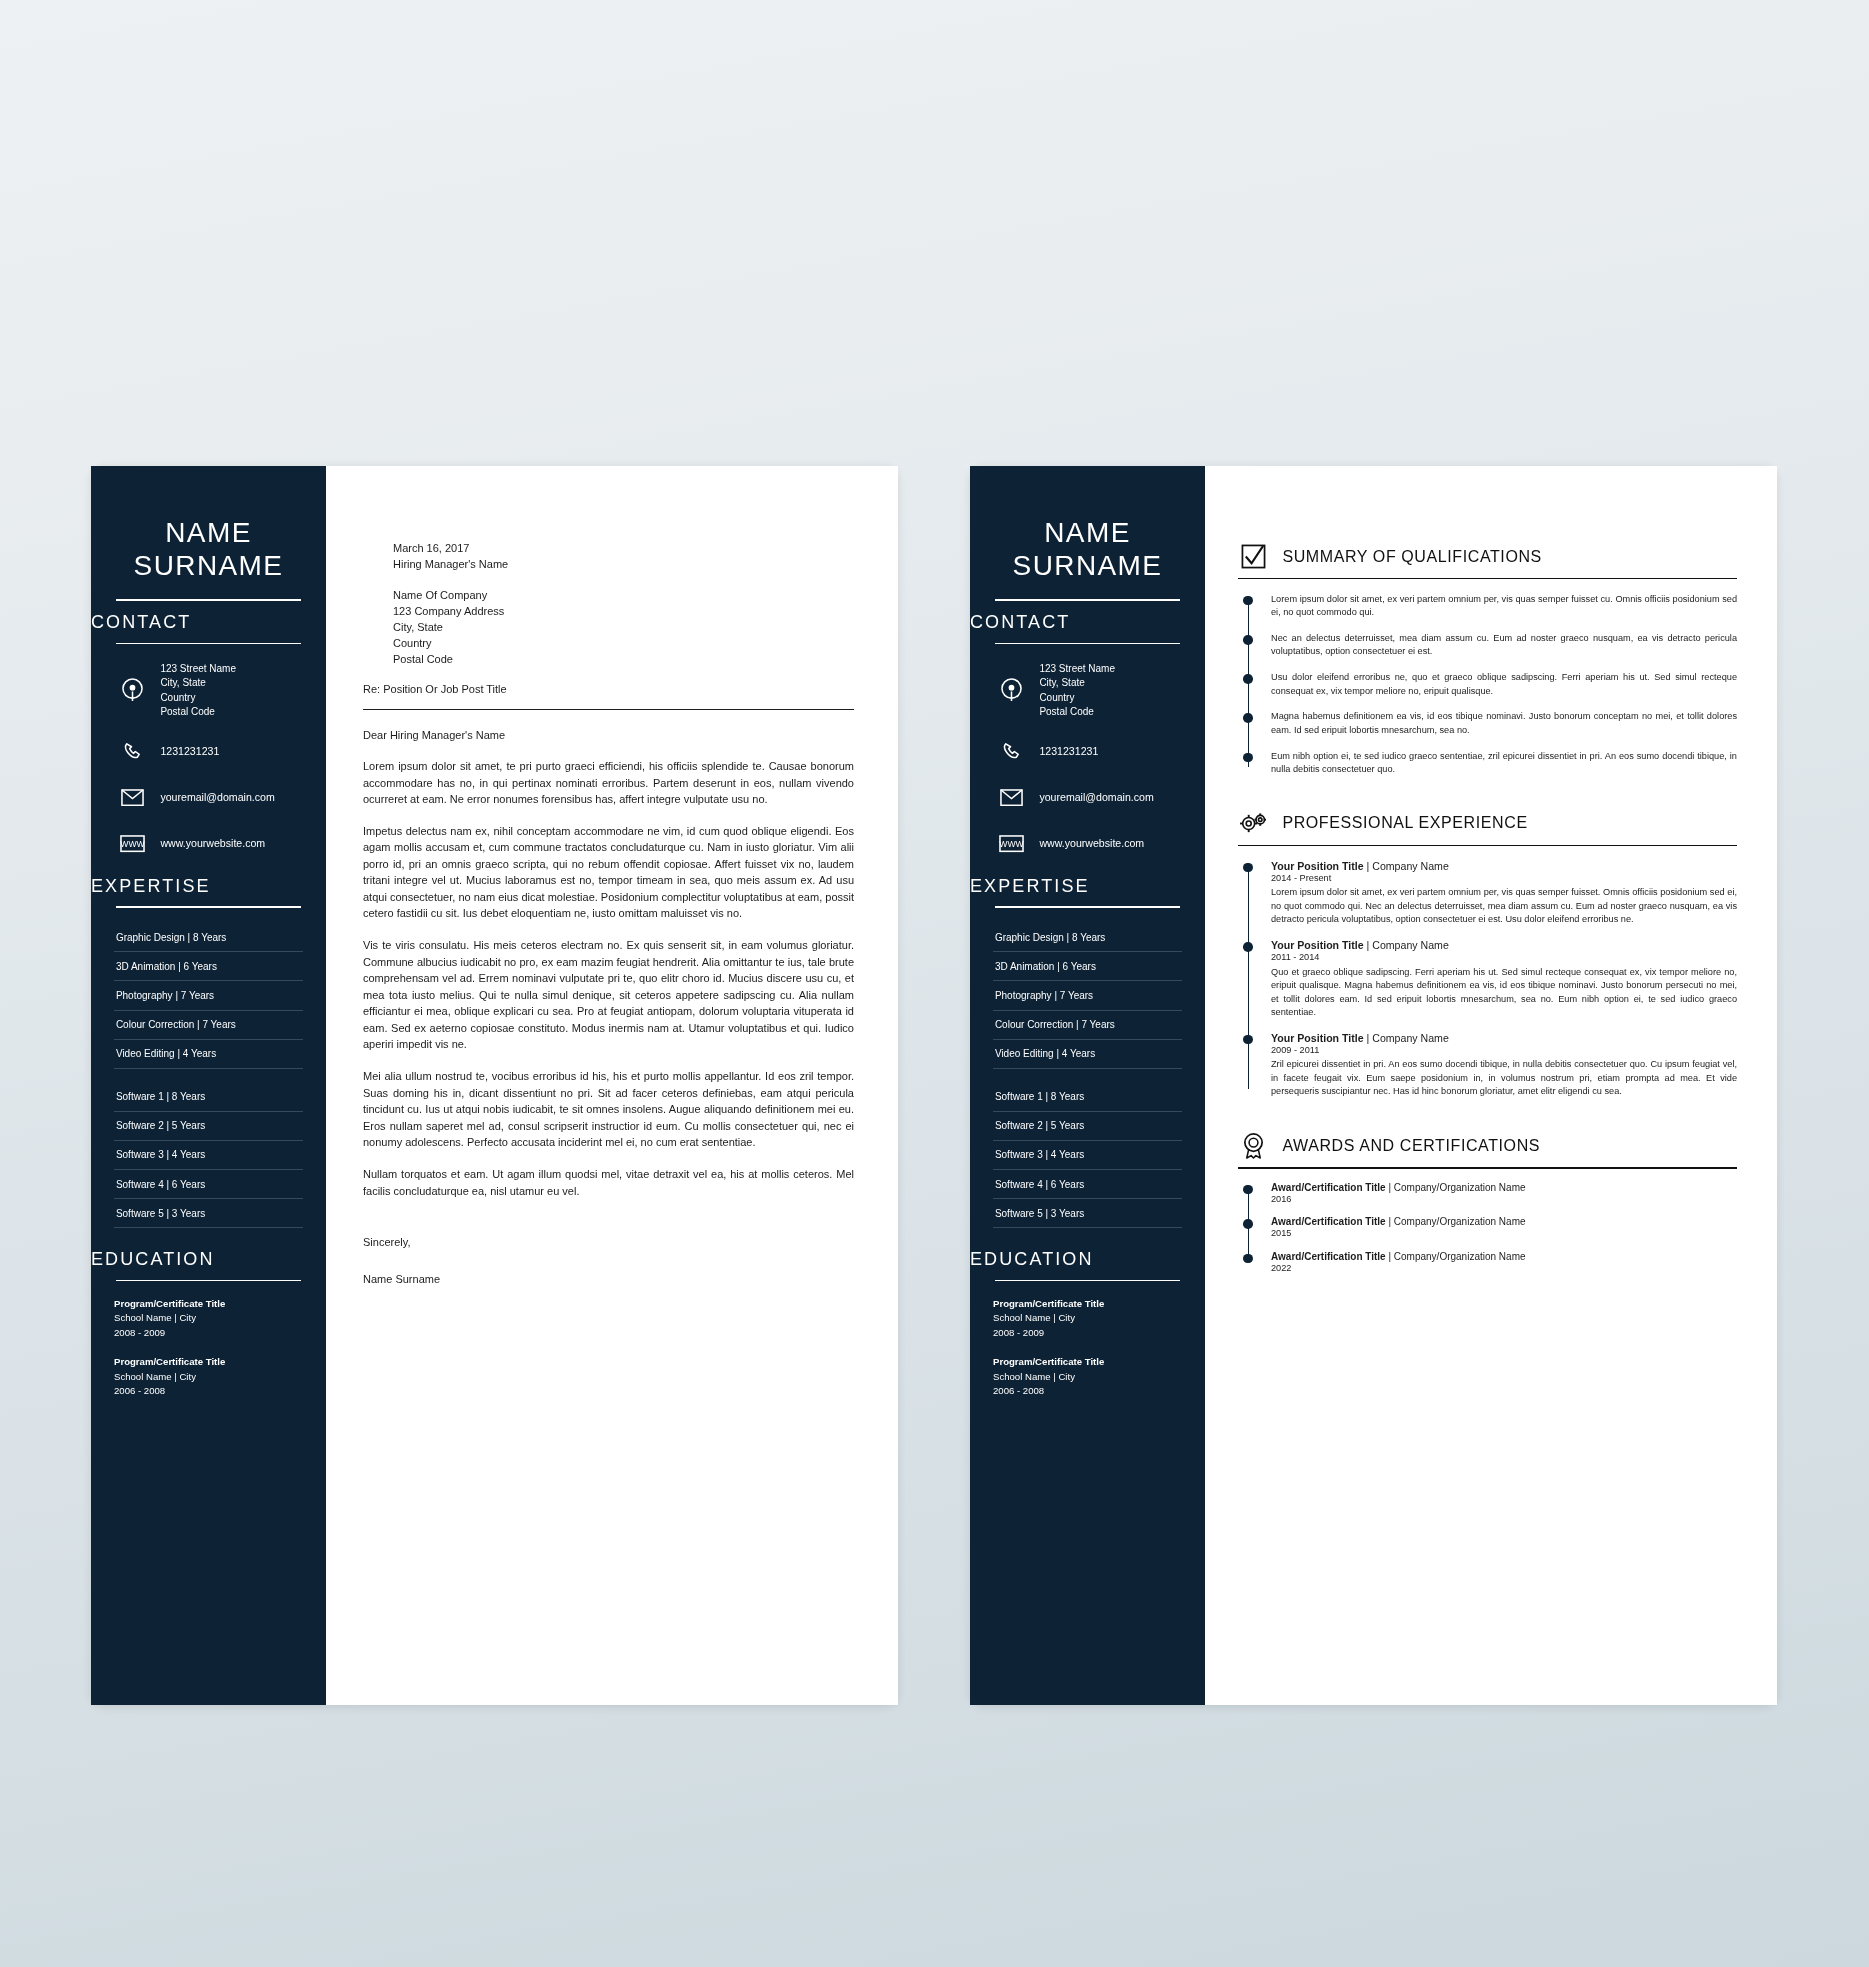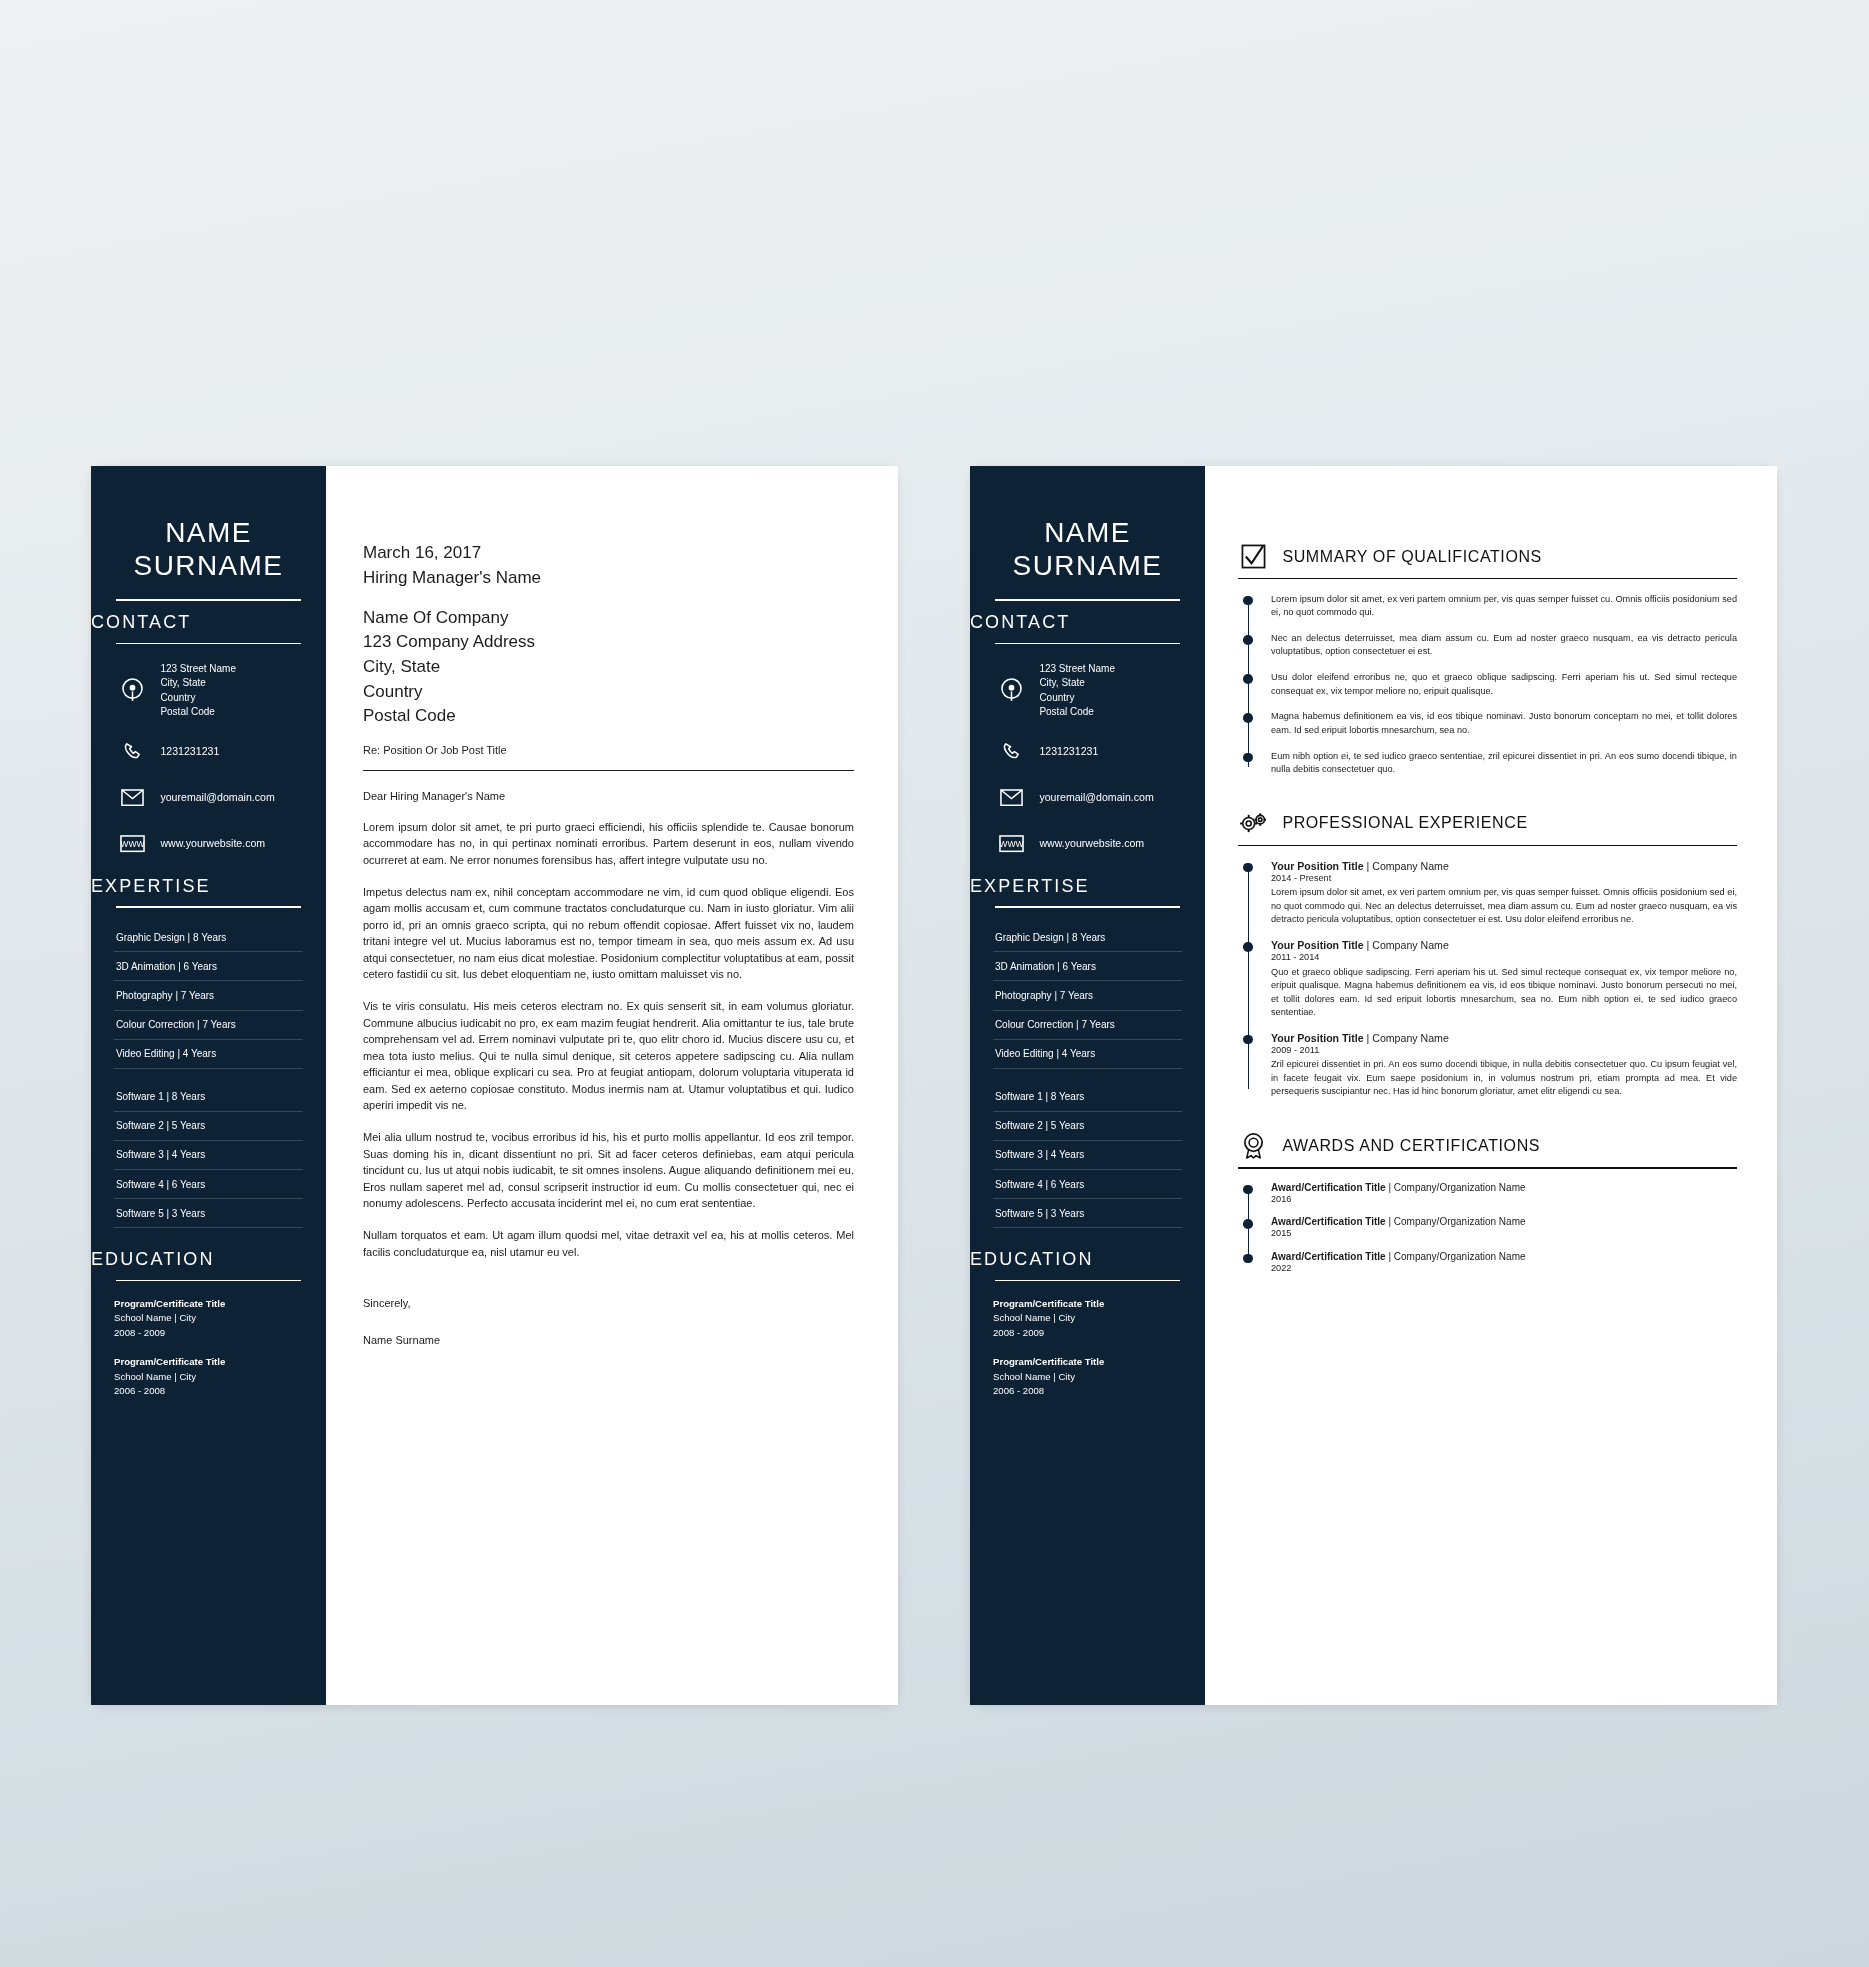--- a/index.html
+++ b/index.html
@@ -79,21 +79,21 @@
   .edu-item .t{font-weight:bold;}
 
   
   .body{
     flex:1;
     background:#ffffff;
     box-sizing:border-box;
     padding:75px 44px 38px 37px;
     color:#1d1d1d;
   }
-  .meta{font-size:17px;line-height:1.45;}
+  .meta{font-size:11px;line-height:1.45;margin-left:30px;}
   .meta .blk{margin-bottom:15.4px;}
   .re{font-size:11px;margin-top:12px;}
   .hr{height:1px;background:#1d1d1d;margin:13.4px 0 19px 0;}
   .salut{font-size:11px;margin-bottom:17.3px;}
   .para{
     font-size:11px;
     line-height:1.5;
     text-align:justify;
     margin-bottom:15.4px;
   }

